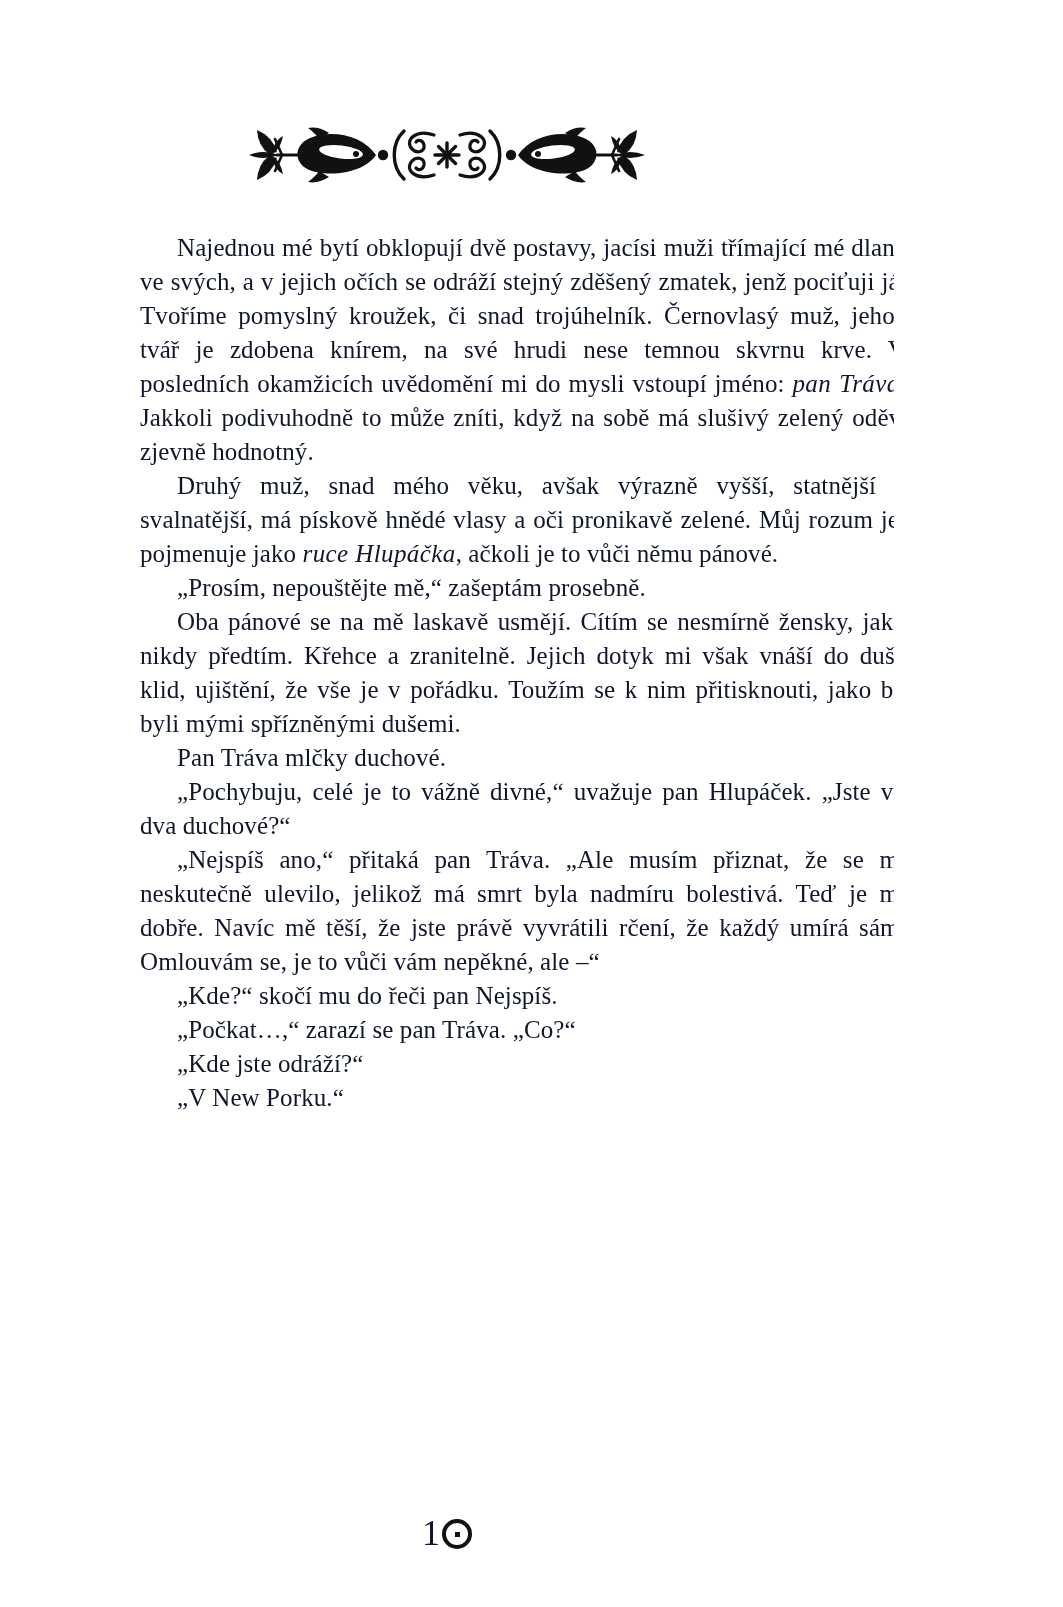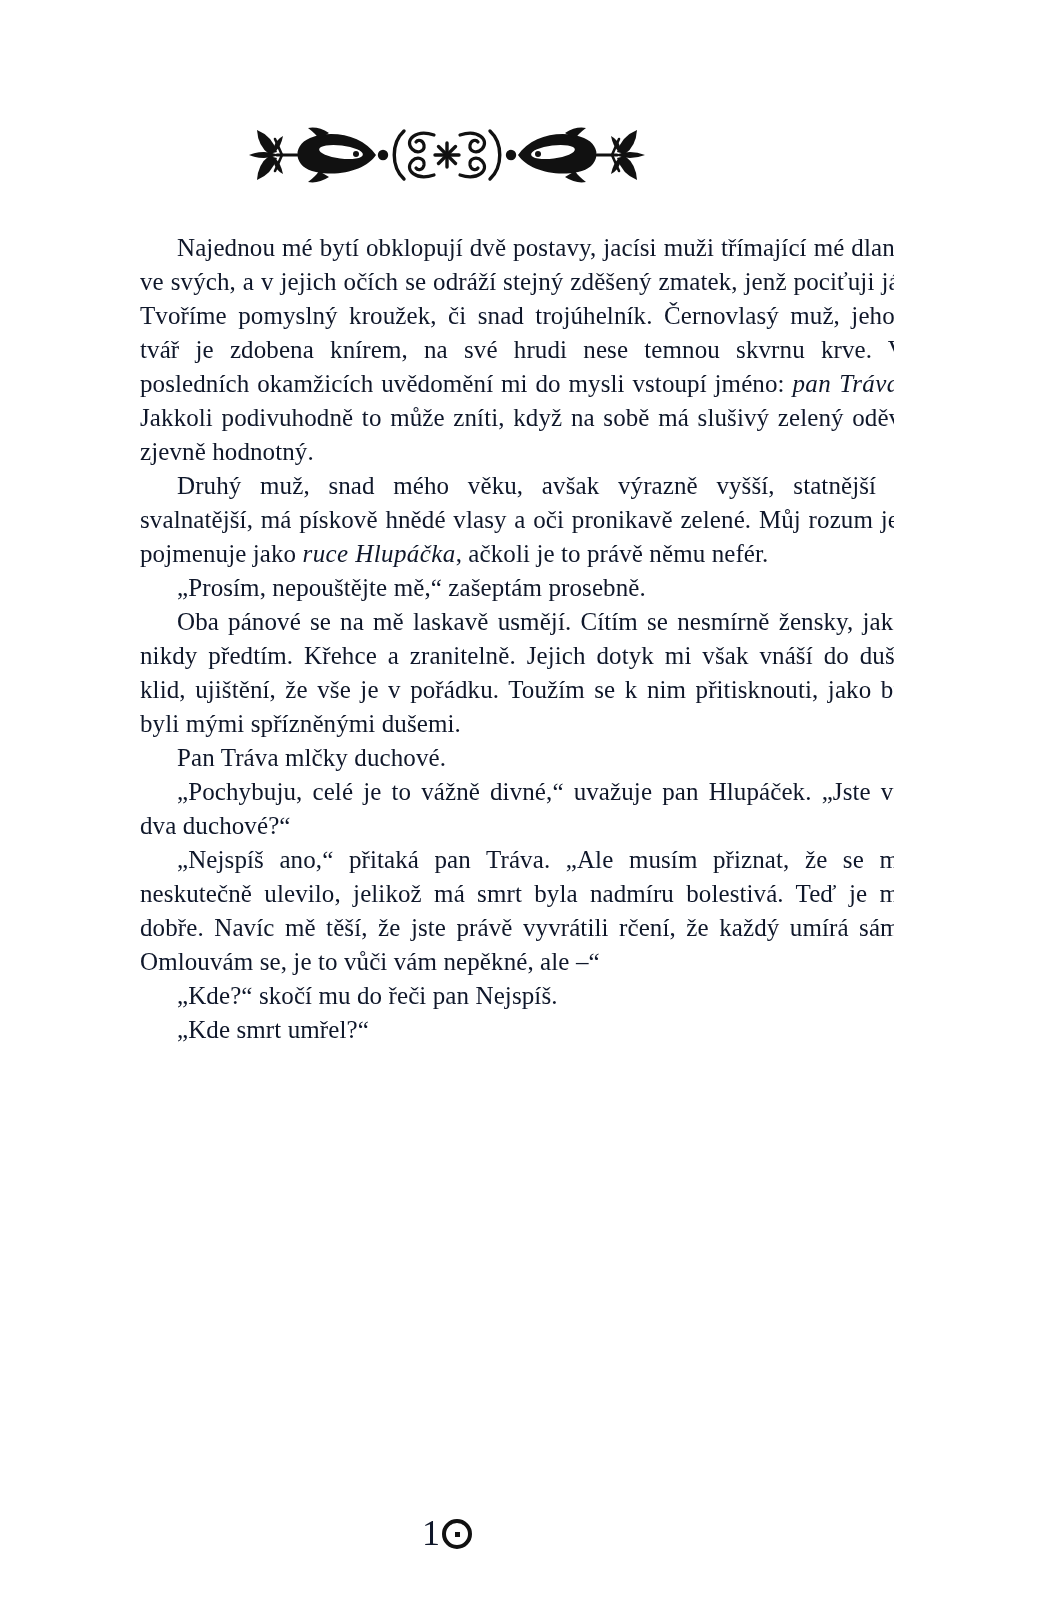--- a/index.html
+++ b/index.html
@@ -125,28 +125,30 @@
         <path d="M191.5,22.5 L208.5,39.5"></path>
         <path d="M191.5,39.5 L208.5,22.5"></path>
       </g>
       <use href="#orn-half"></use>
       <use href="#orn-half" transform="matrix(-1,0,0,1,400,0)"></use>
     </svg>
   </div>
 
   <div class="text-block" id="text-block">
       <p><span>Najednou mé bytí obklopují dvě postavy, jacísi muži třímající mé dlaně ve svých, a v jejich očích se odráží stejný zděšený zmatek, jenž pociťuji já. Tvoříme pomyslný kroužek, či snad trojúhelník. Černovlasý muž, jehož tvář je zdobena knírem, na své hrudi nese temnou skvrnu krve. V posledních okamžicích uvědomění mi do mysli vstoupí jméno: </span><span class="em">pan Tráva</span><span>. Jakkoli podivuhodně to může zníti, když na sobě má slušivý zelený oděv, zjevně hodnotný.</span></p>
-      <p><span>Druhý muž, snad mého věku, avšak výrazně vyšší, statnější a svalnatější, má pískově hnědé vlasy a oči pronikavě zelené. Můj rozum jej pojmenuje jako </span><span class="em">ruce Hlupáčka</span><span>, ačkoli je to právě němu nefér.</span></p>
+      <p><span>Druhý muž, snad mého věku, avšak výrazně vyšší, statnější a svalnatější, má pískově hnědé vlasy a oči pronikavě zelené. Můj rozum jej pojmenuje jako </span><span class="em">ruce Hlupáčka</span><span>, ačkoli je to vůči němu pánové.</span></p>
       <p><span>„Prosím, nepouštějte mě,“ zašeptám prosebně.</span></p>
       <p><span>Oba pánové se na mě laskavě usmějí. Cítím se nesmírně žensky, jako nikdy předtím. Křehce a zranitelně. Jejich dotyk mi však vnáší do duše klid, ujištění, že vše je v pořádku. Toužím se k nim přitisknouti, jako by byli mými spřízněnými dušemi.</span></p>
       <p><span>Pan Tráva mlčky duchové.</span></p>
       <p><span>„Pochybuju, celé je to vážně divné,“ uvažuje pan Hlupáček. „Jste vy dva duchové?“</span></p>
       <p><span>„Nejspíš ano,“ přitaká pan Tráva. „Ale musím přiznat, že se mi neskutečně ulevilo, jelikož má smrt byla nadmíru bolestivá. Teď je mi dobře. Navíc mě těší, že jste právě vyvrátili rčení, že každý umírá sám. Omlouvám se, je to vůči vám nepěkné, ale –“</span></p>
       <p><span>„Kde?“ skočí mu do řeči pan Nejspíš.</span></p>
-      <p><span>„Kde smrt umřel?“</span></p>
+      <p><span>„Počkat…,“ zarazí se pan Tráva. „Co?“</span></p>
+      <p><span>„Kde jste odráží?“</span></p>
+      <p><span>„V New Porku.“</span></p>
     </div>
 
   <div class="footer">
     <span class="folio" id="folio">
         <span class="digit-one">1</span>
         <span class="ring-zero"></span>
       </span>
   </div>
 
 </div>

